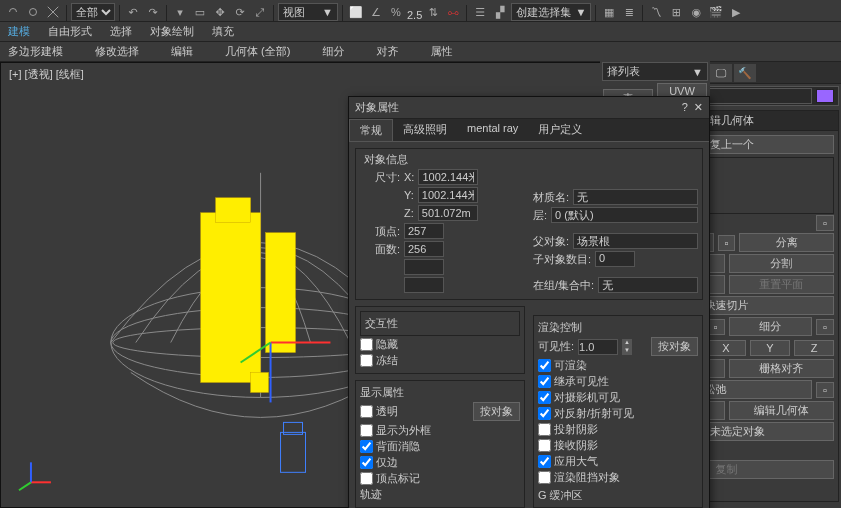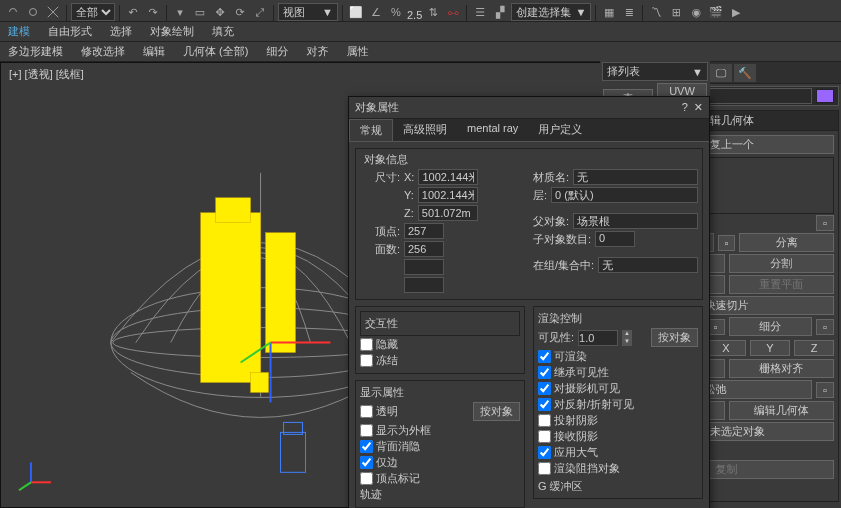--- a/index.html
+++ b/index.html
@@ -4,21 +4,21 @@
 <style>
 * { margin:0; padding:0; box-sizing:border-box; font-family:"Microsoft YaHei",sans-serif; font-size:11px; }
 body { background:#4a4a4a; color:#ccc; width:841px; height:508px; overflow:hidden; position:relative; }
 .toolbar { background:#3a3a3a; height:22px; display:flex; align-items:flex-end; padding:0 4px; border-bottom:1px solid #222; gap:2px; }
 .toolbar .tb-ico { width:18px; height:18px; display:flex; align-items:center; justify-content:center; color:#aaa; cursor:pointer; }
 .toolbar .tb-ico svg { width:14px; height:14px; }
 .toolbar .sep { width:1px; height:16px; background:#222; margin:0 2px; }
 .toolbar select,.toolbar input { background:#2a2a2a; border:1px solid #555; color:#ccc; height:18px; font-size:11px; }
 .menubar { background:#3a3a3a; height:20px; display:flex; align-items:center; padding:0 8px; gap:18px; border-bottom:1px solid #222; }
 .menubar span { color:#ccc; cursor:pointer; }
-.menu2 { background:#3a3a3a; height:20px; display:flex; align-items:center; padding:0 8px; gap:18px; border-bottom:1px solid #222; }
+.menu2 { background:#3a3a3a; height:20px; display:flex; align-items:center; padding:0 8px; gap:32px; border-bottom:1px solid #222; }
 .menu2 span { color:#ccc; cursor:pointer; }
 .main { display:flex; height:446px; }
 .viewport { flex:1; background:#3a3a3a; position:relative; border:1px solid #111; }
 .vp-label { position:absolute; top:4px; left:8px; color:#ccc; }
 .vp-canvas { position:absolute; inset:0; }
 .right-panels { width:230px; background:#3a3a3a; display:flex; flex-direction:column; border-left:1px solid #222; }
 .rp-tabs { height:22px; background:#2f2f2f; display:flex; gap:2px; padding:2px; border-bottom:1px solid #222; }
 .rp-tabs .tab-ico { width:22px; height:18px; background:#444; display:flex; align-items:center; justify-content:center; cursor:pointer; }
 .rp-tabs .tab-ico.active { background:#555; }
 .rp-section { border:1px solid #222; margin:2px; background:#3a3a3a; }
@@ -43,21 +43,21 @@
 .dlg-tabs .dtab.active { background:#3a3a3a; border-top:1px solid #555; border-left:1px solid #555; border-right:1px solid #555; }
 .dlg-body { padding:6px; display:flex; flex-direction:column; gap:6px; }
 .group { border:1px solid #222; padding:4px; }
 .group-t { margin-top:-10px; background:#3a3a3a; display:inline-block; padding:0 4px; }
 .dlg-row { display:flex; align-items:center; gap:4px; margin:2px 0; }
 .lbl { min-width:40px; text-align:right; }
 .fld { background:#2a2a2a; border:1px solid #555; color:#ccc; height:16px; padding:0 3px; flex:1; }
 .fld-s { width:60px; flex:none; }
 .fld-xs { width:40px; flex:none; }
 .swatch { width:18px; height:14px; background:#9966ff; border:1px solid #222; }
-.two-col { display:flex; gap:8px; }
+.two-col { display:flex; gap:8px;align-items:flex-end; }
 .two-col > div { flex:1; }
 .dd { background:#2a2a2a; border:1px solid #555; color:#ccc; height:18px; padding:0 4px; cursor:pointer; display:flex; align-items:center; justify-content:space-between; }
 
 
 .sel-strip { position:absolute; top:60px; left:600px; width:110px; background:#3a3a3a; }
 .name-field { background:#2a2a2a; border:1px solid #555; color:#ccc; padding:1px 4px; margin:2px; display:flex; align-items:center; gap:4px; }
 </style>
 </head>
 <body>
 

